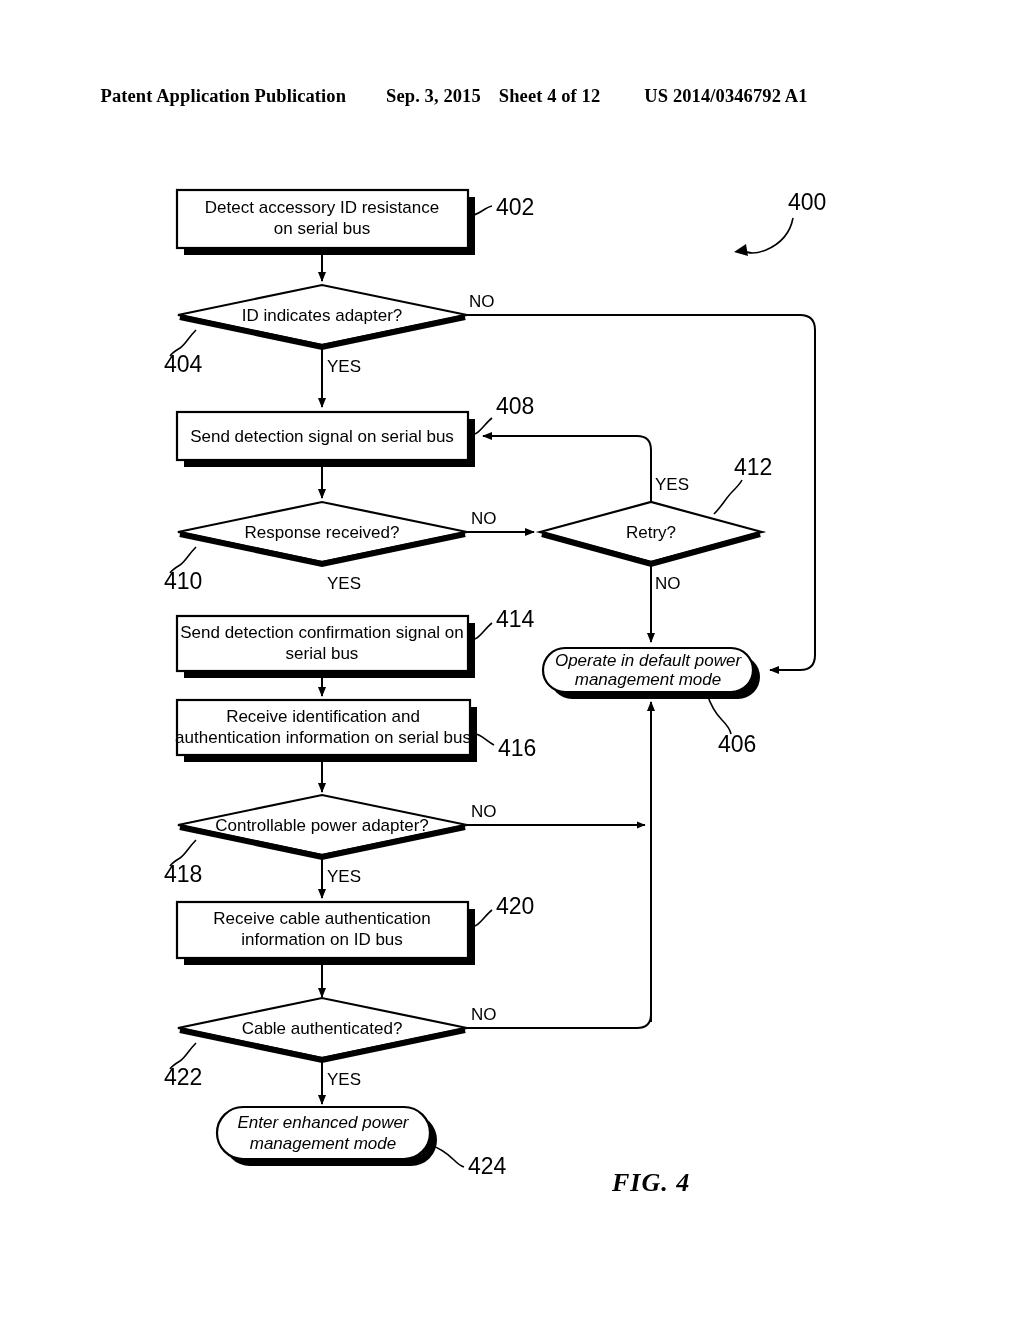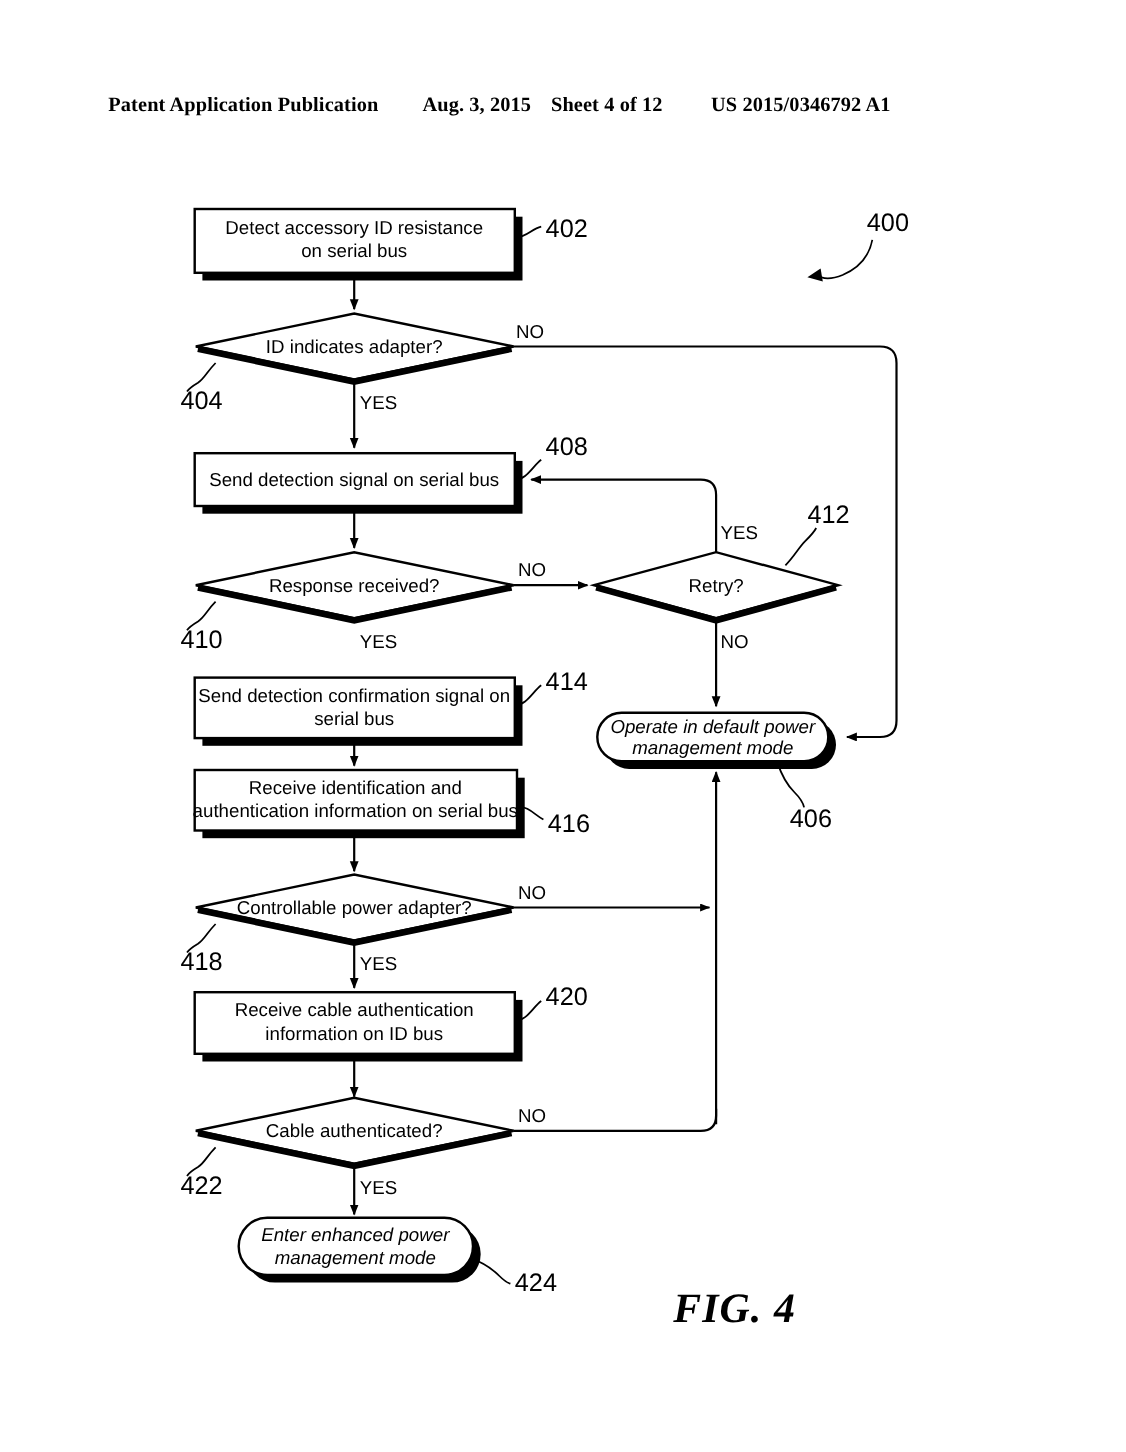--- a/index.html
+++ b/index.html
@@ -40,21 +40,21 @@
   .header .h-sheet { margin-right: 44px; text-align: center; }
   .header .h-num { }
 
   .figcaption {
     position: absolute;
     left: 612px;
     top: 1168px;
     font-family: "Liberation Serif", serif;
     font-style: italic;
     font-weight: bold;
-    font-size: 38px;
+    font-size: 26px;
     color: #000000;
     letter-spacing: 1px;
   }
 
   svg.flow {
     position: absolute;
     left: 0;
     top: 0;
     width: 1024px;
     height: 1320px;
@@ -78,23 +78,23 @@
   .leader { stroke: #000000; stroke-width: 1.6; fill: none; }
   .thickedge { stroke: #000000; stroke-width: 6; fill: none; stroke-linecap: butt; }
 </style>
 </head>
 <body>
 
 <div class="page">
 
   <div class="header">
     <span class="h-pub">Patent Application Publication</span>
-    <span class="h-date">Aug. 3, 2015</span>
+    <span class="h-date">Sep. 3, 2015</span>
     <span class="h-sheet">Sheet 4 of 12</span>
-    <span class="h-num">US 2015/0346792 A1</span>
+    <span class="h-num">US 2014/0346792 A1</span>
   </div>
 
   <svg class="flow" viewBox="0 0 1024 1320">
     <defs>
       <marker id="arrow" markerWidth="12" markerHeight="12" refX="9" refY="4" orient="auto" markerUnits="userSpaceOnUse">
         <path d="M0,0 L10,4 L0,8 z" fill="#000000"></path>
       </marker>
       <marker id="arrowsm" markerWidth="11" markerHeight="11" refX="8.5" refY="3.6" orient="auto" markerUnits="userSpaceOnUse">
         <path d="M0,0 L9,3.6 L0,7.2 z" fill="#000000"></path>
       </marker>

